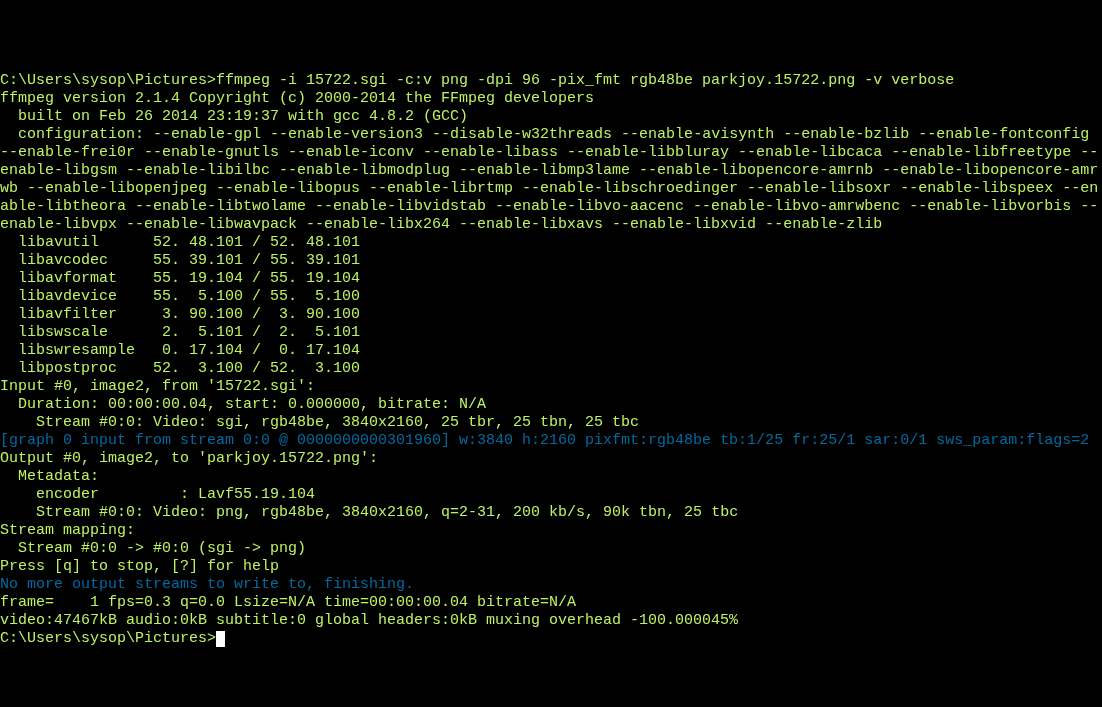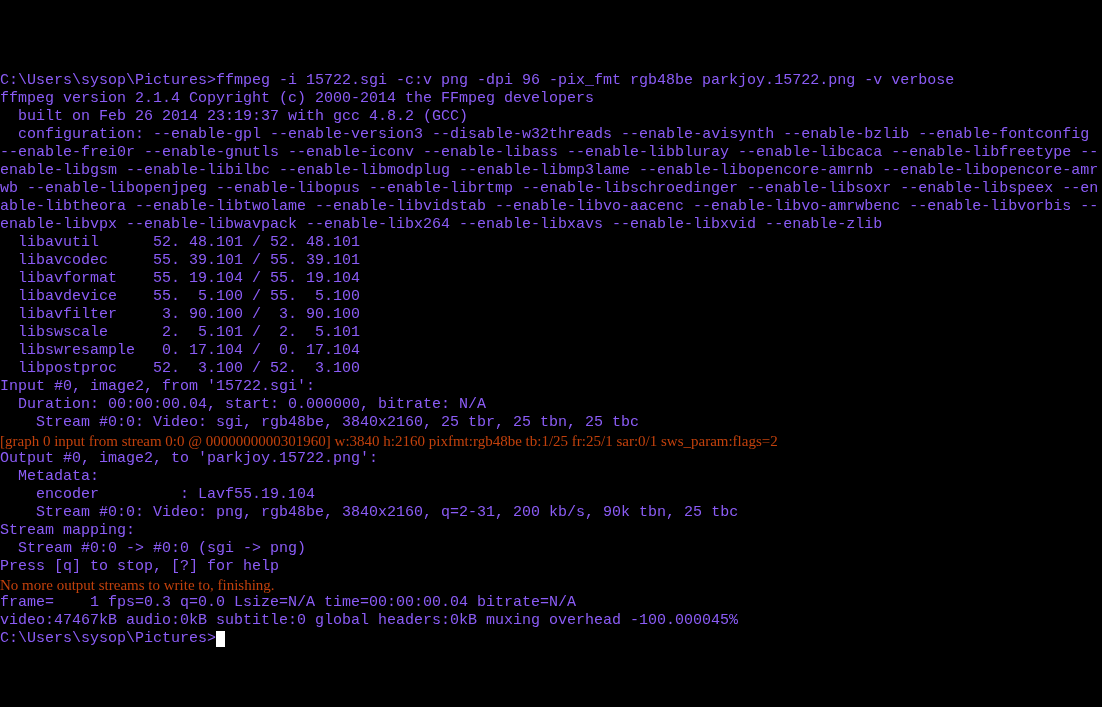--- a/index.html
+++ b/index.html
@@ -16,22 +16,22 @@
     white-space: pre-wrap;
     word-break: break-all;
   }
   .terminal {
     padding: 0;
   }
   .line {
     white-space: pre-wrap;
     word-break: break-all;
   }
-  .green { color: #c2410c; font-family: Liberation Serif, serif; }
-  .white { color: #8b5cf6; }
+  .green { color: #0369a1; }
+  .white { color: #bef264; }
   .cursor {
     display: inline-block;
     background: #fff;
     width: 9px;
     height: 16px;
     vertical-align: text-bottom;
   }
 </style>
 </head>
 <body>

